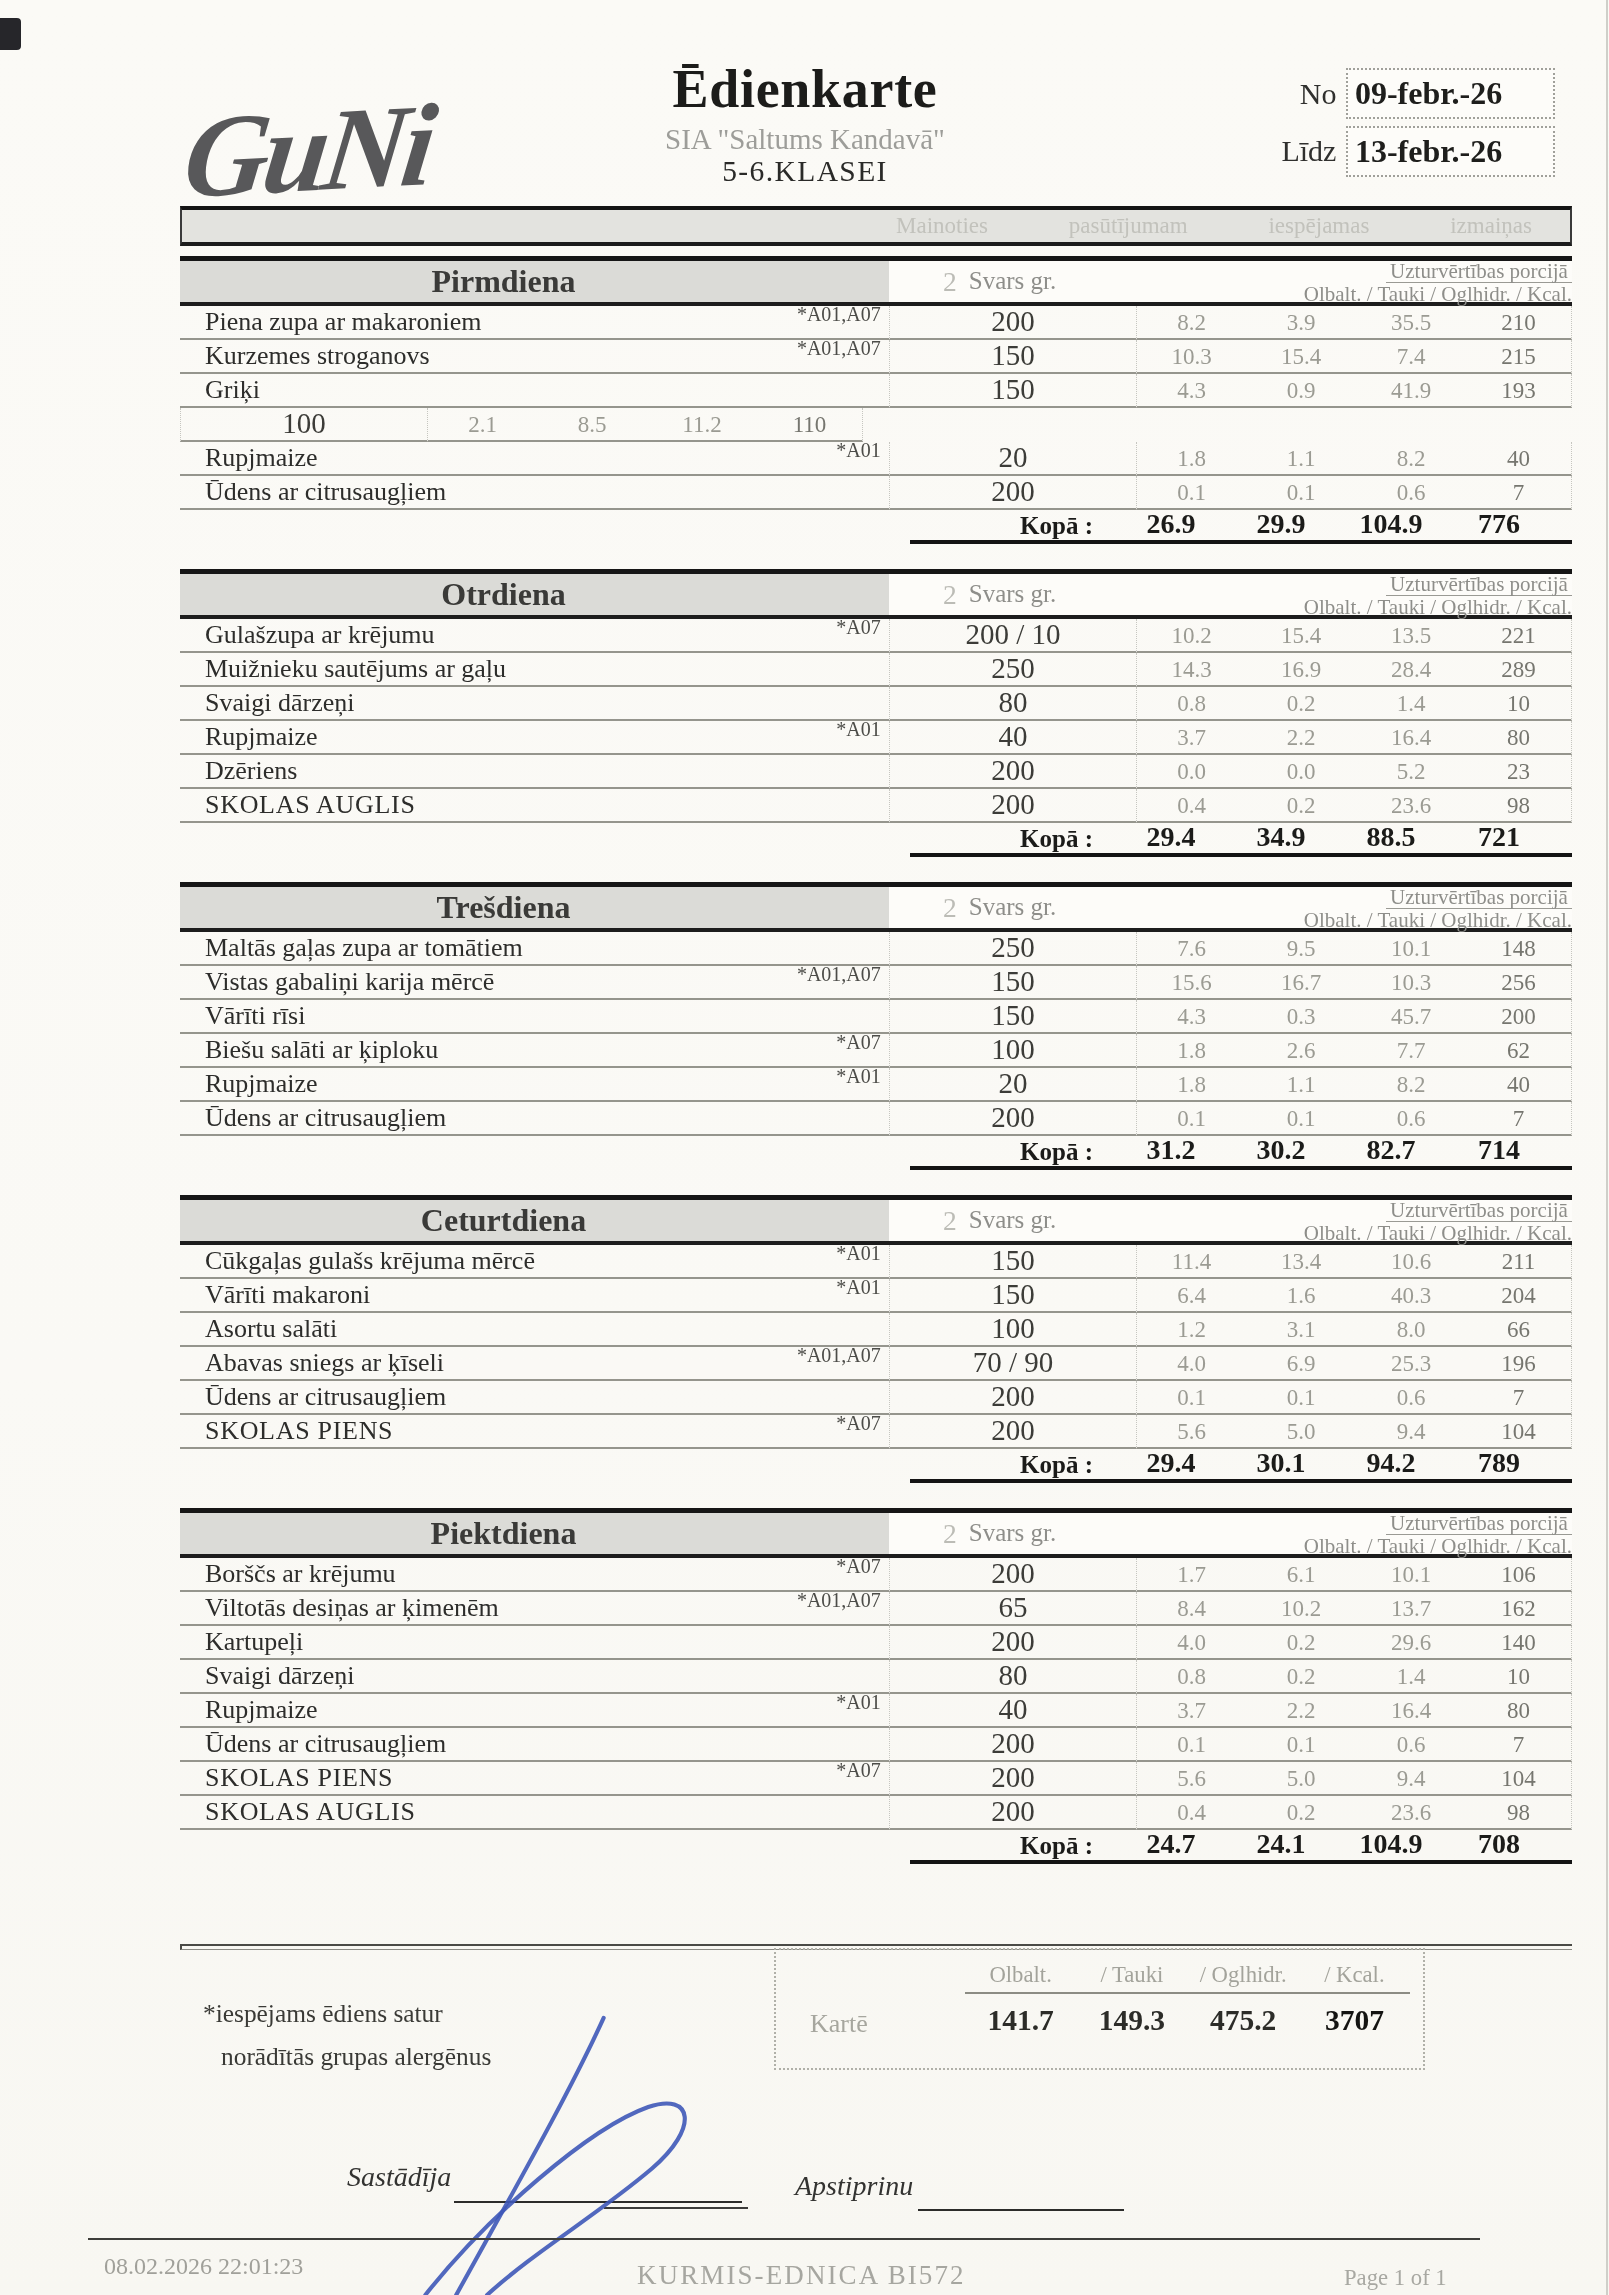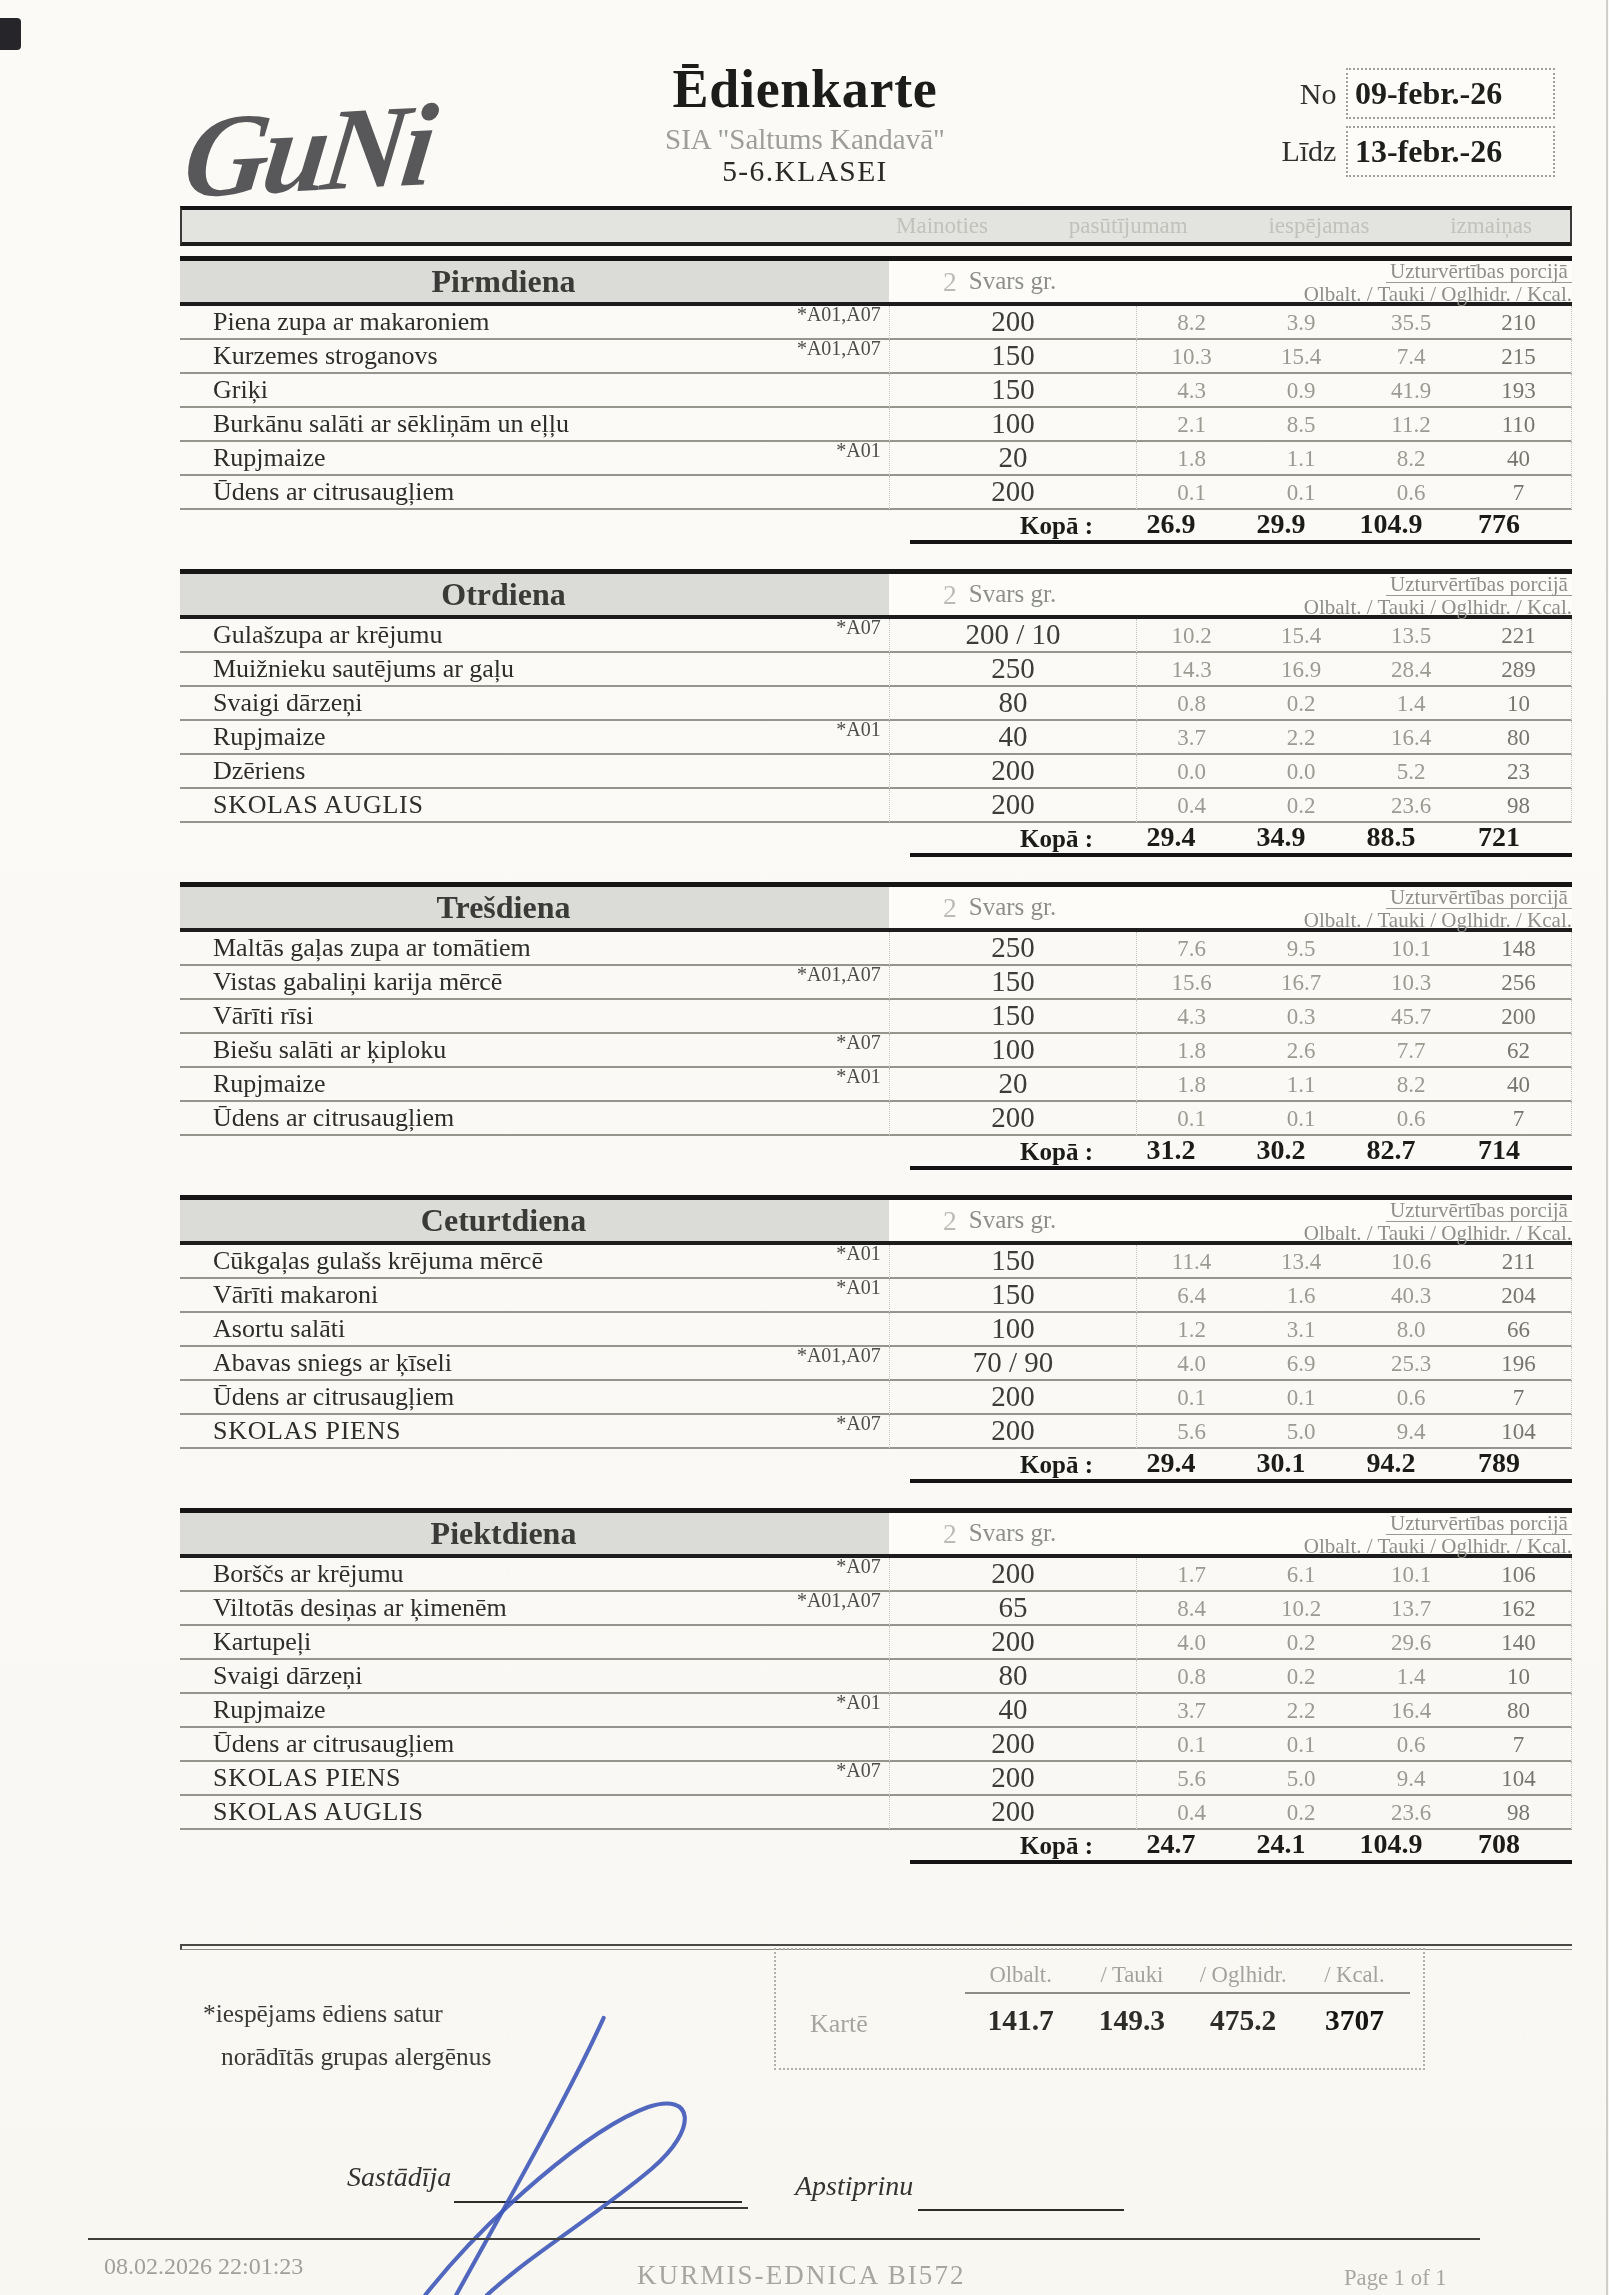--- a/index.html
+++ b/index.html
@@ -65,21 +65,21 @@
   .svars-header-cell{
     width:247px;display:flex;align-items:center;justify-content:center;
     font-size:25px;color:#8e8e8a;
   }
   .nutr-header-cell{flex:1;text-align:right;color:#8e8e8a;padding-top:1.4px;line-height:19px;}
   .nutr-top{display:inline-block;font-size:21px;border-bottom:1.4px solid #9a9a94;padding:0 4.1px 0.7px;}
   .nutr-bottom{font-size:21px;margin-top:0.7px;}
 
   .dish-row{display:flex;height:34px;}
   .dish-cell{width:709px;position:relative;border-bottom:2.7px double #95958d;}
-  .dish-name{position:absolute;left:33px;bottom:0.7px;font-size:26px;color:#2d2d2b;white-space:nowrap;}
+  .dish-name{position:absolute;left:25px;bottom:0.7px;font-size:26px;color:#2d2d2b;white-space:nowrap;}
   .dish-name.caps{letter-spacing:0.7px;}
   .allergen{position:absolute;right:8.2px;top:-2.7px;font-size:20px;color:#4c4c48;}
   .svars-cell{
     width:247px;border-bottom:2.7px double #95958d;border-left:1.4px dotted #c6c6c0;
     display:flex;align-items:flex-end;justify-content:center;
     font-size:29px;color:#3c3c38;padding-bottom:0;box-sizing:border-box;
   }
   .num-cell{
     width:110px;border-bottom:2.7px double #95958d;
     display:flex;align-items:flex-end;justify-content:center;
@@ -211,23 +211,20 @@
             <div class="dish-cell">
               <div class="dish-name">Griķi</div>
             </div>
             <div class="svars-cell">150</div>
             <div class="num-cell first">4.3</div>
             <div class="num-cell">0.9</div>
             <div class="num-cell">41.9</div>
             <div class="num-cell kcal">193</div>
           </div>
           <div class="dish-row">
-            <div class="dish-cell">
-              <div class="dish-name">Burkānu salāti ar sēkliņām un eļļu</div>
-            </div>
             <div class="svars-cell">100</div>
             <div class="num-cell first">2.1</div>
             <div class="num-cell">8.5</div>
             <div class="num-cell">11.2</div>
             <div class="num-cell kcal">110</div>
           </div>
           <div class="dish-row">
             <div class="dish-cell">
               <div class="dish-name">Rupjmaize</div>
               <div class="allergen">*A01</div>

